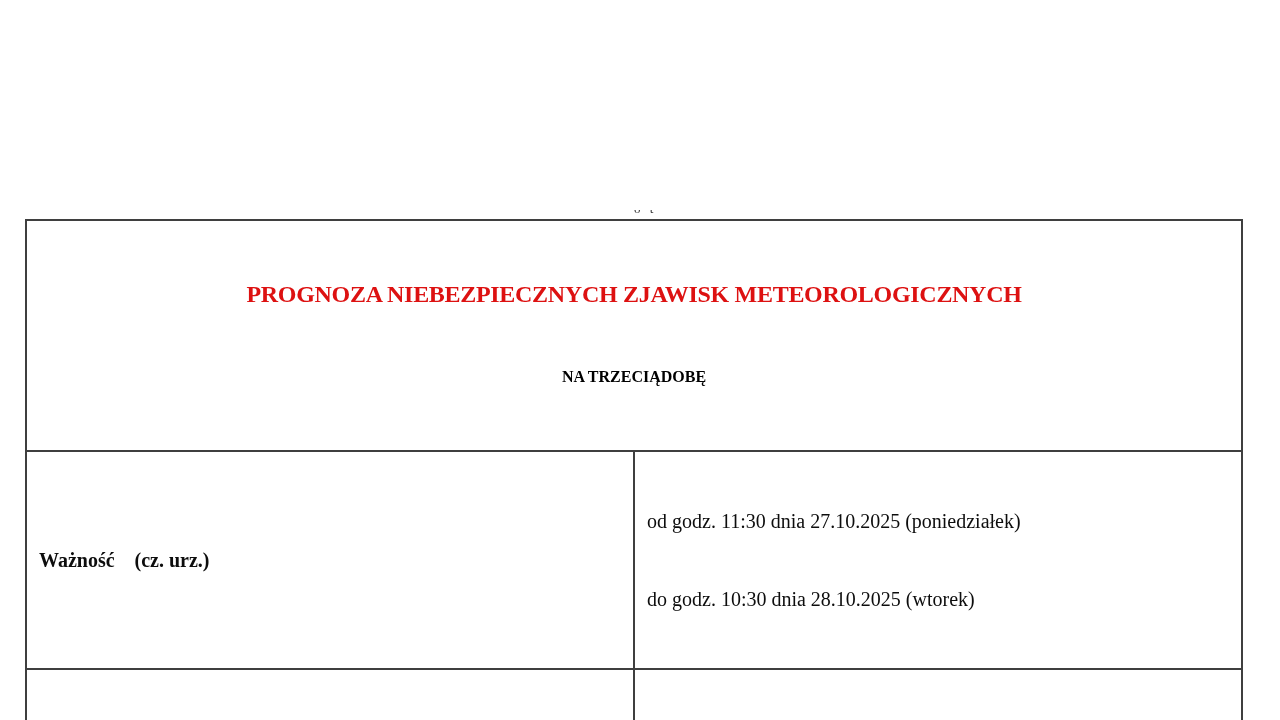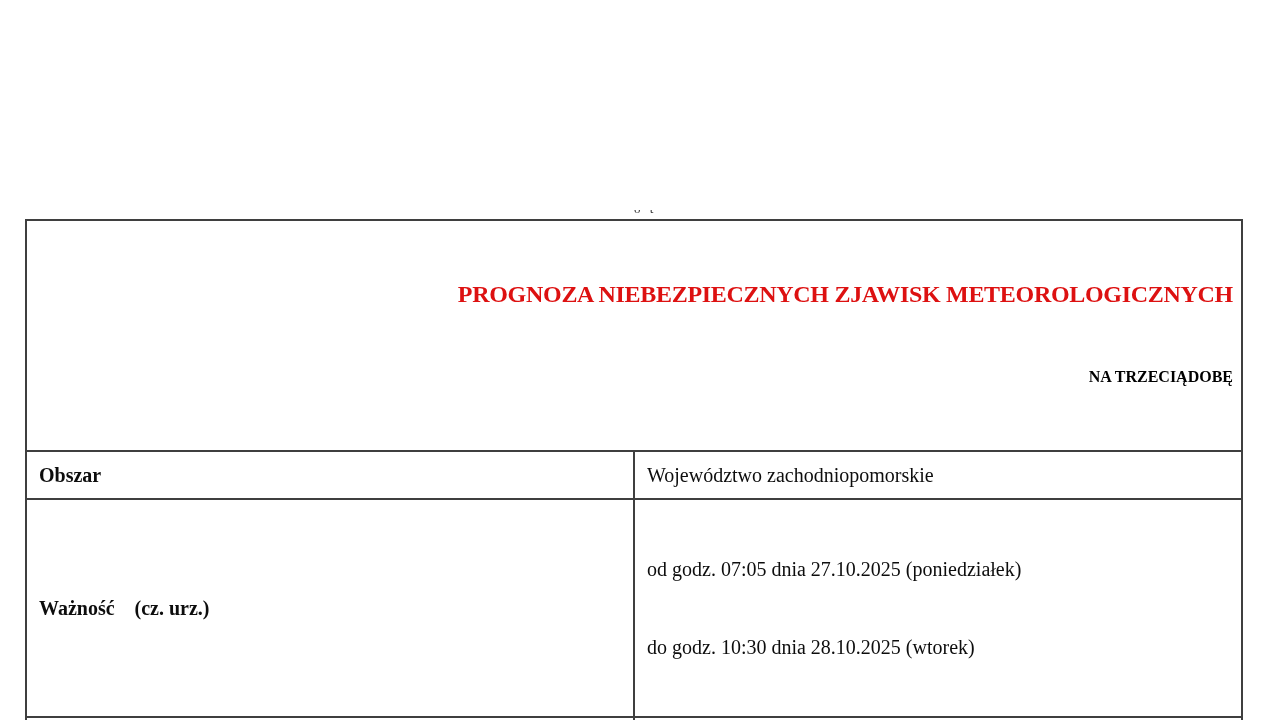--- a/index.html
+++ b/index.html
@@ -41,21 +41,21 @@
   table.forecast td {
     border: 2px solid #3f3f3f;
     vertical-align: middle;
     font-size: 20px;
     line-height: 26px;
     white-space: pre-wrap;
     padding: 4px 10px 4px 12px;
   }
   tr.header-row td {
     height: 77px;
-    text-align: right;
+    text-align: center;
     padding: 6px 8px;
     margin-left: 31px;
   }
   .title {
     color: #dd1111;
     font-weight: bold;
     font-size: 24px;
     line-height: 31px;
     letter-spacing: -0.3px;
   }
@@ -84,29 +84,25 @@
 
   <table class="forecast">
     <tbody>
         <tr class="header-row">
       <td colspan="2">
         <div class="title">PROGNOZA NIEBEZPIECZNYCH ZJAWISK METEOROLOGICZNYCH</div>
         <div class="subtitle">NA TRZECIĄDOBĘ</div>
       </td>
     </tr>
 
-    <tr class="row-obszar">
-      <td class="label-cell">Obszar</td>
-      <td>Województwo zachodniopomorskie</td>
-    </tr>
 
     <tr class="row-waznosc">
       <td class="label-cell">Ważność    (cz. urz.)</td>
       <td>
-        <div>od godz. 07:05 dnia 27.10.2025 (poniedziałek)</div>
+        <div>od godz. 11:30 dnia 27.10.2025 (poniedziałek)</div>
         <div>do godz. 10:30 dnia 28.10.2025 (wtorek)</div>
       </td>
     </tr>
 
     <tr class="row-zjawisko">
       <td class="label-cell">
         
         
       </td>
       <td>

